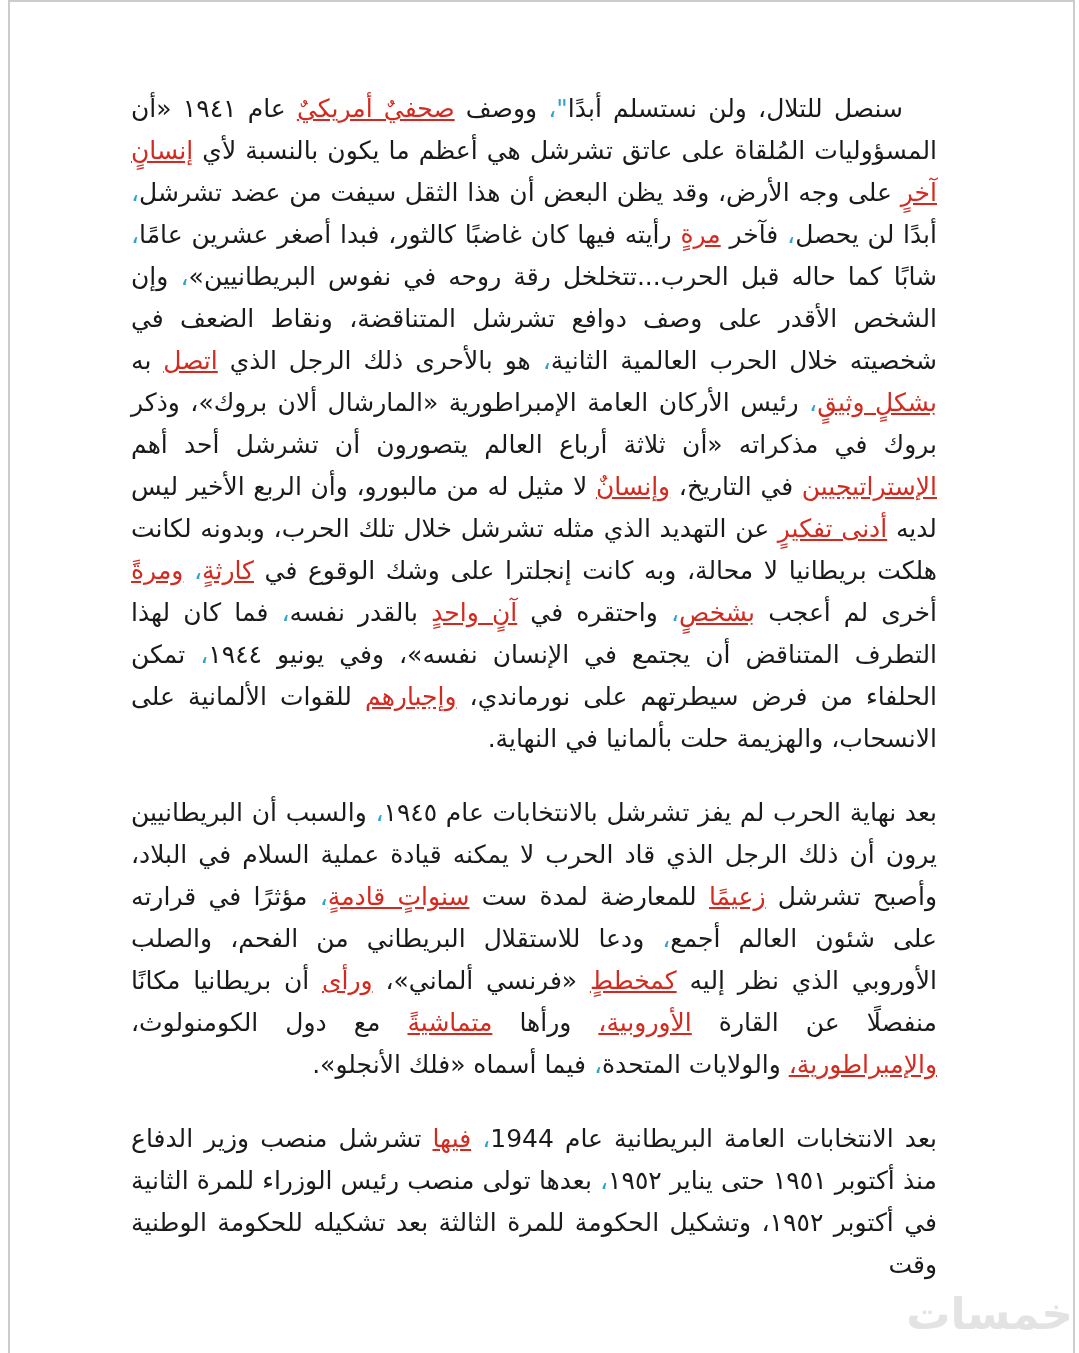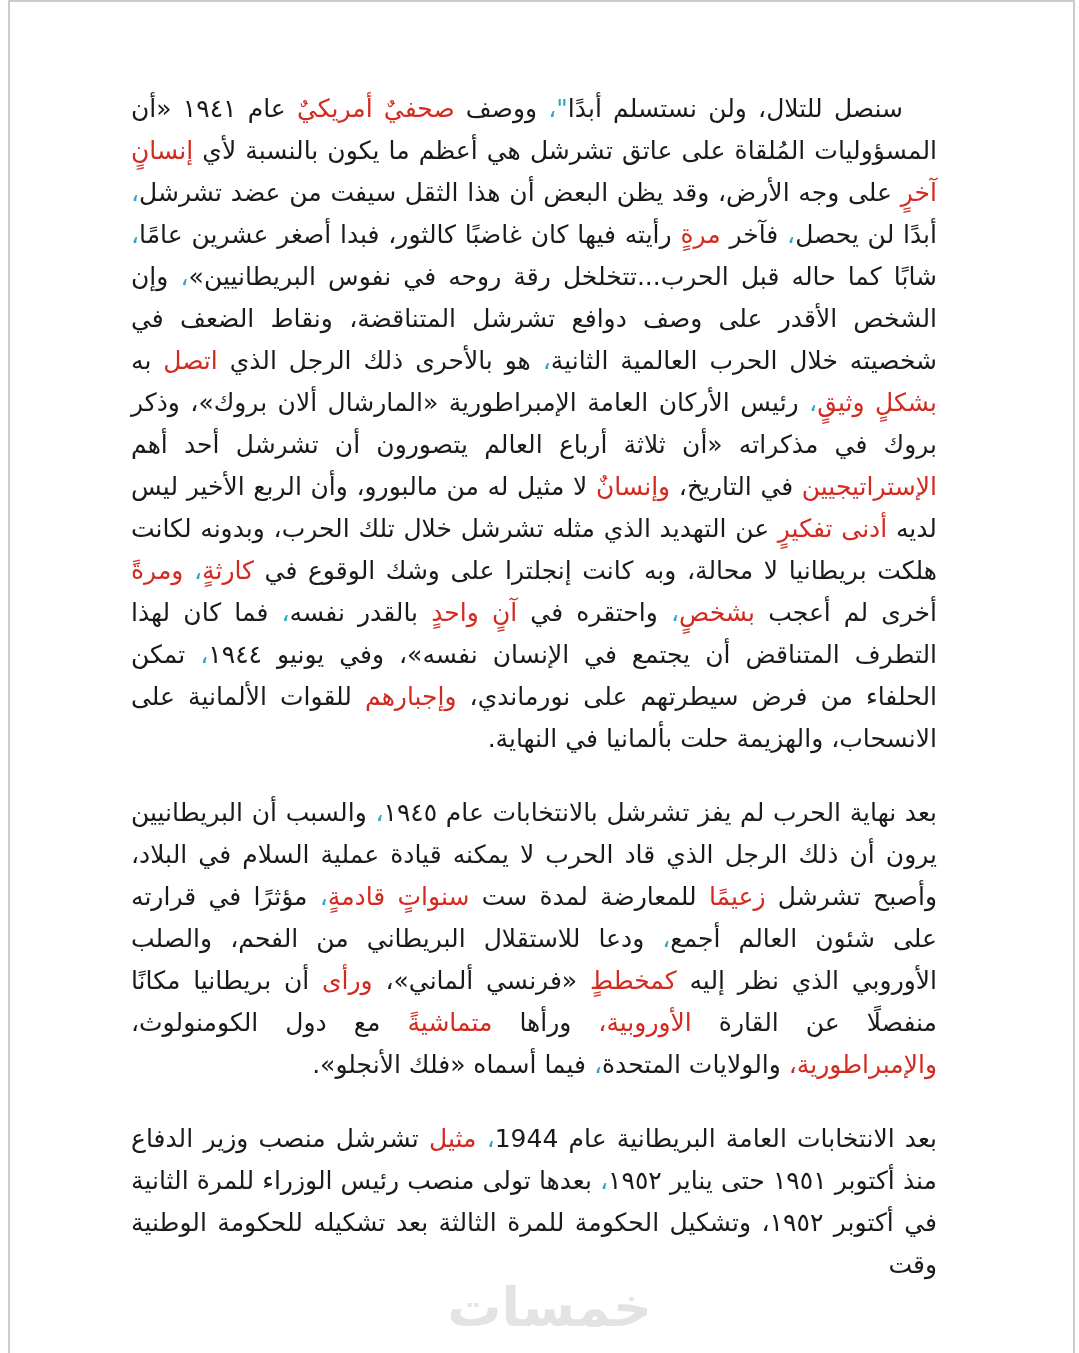--- a/index.html
+++ b/index.html
@@ -36,38 +36,38 @@
     font-size:25px;
     line-height:42px;
   }
   .doc-content p{
     margin:0 0 32px 0;
     padding:0;
   }
   .doc-content p.indent{
     text-indent:34px;
   }
-  .run-r{color:var(--c-red);}
+  .run-r{color:var(--c-red);text-decoration:underline;}
   .run-t{color:var(--c-teal);}
   .watermark{
     position:absolute;
     left:16px;right:0;
     bottom:18px;
-    text-align:center;
+    text-align:right;
     direction:rtl;
     color:var(--c-watermark);
-    font-size:54px;
+    font-size:44px;
     font-weight:bold;
     letter-spacing:1px;
     user-select:none;
   }
 </style>
 </head>
 <body>
 
 <div class="page-frame">
   <div class="doc-content">
       <p class="indent"><span>سنصل للتلال، ولن نستسلم أبدًا</span><span class="run-t">"،</span><span> ووصف </span><span class="run-r">صحفيٌ أمريكيٌ</span><span> عام ١٩٤١ «أن المسؤوليات المُلقاة على عاتق تشرشل هي أعظم ما يكون بالنسبة لأي </span><span class="run-r">إنسانٍ آخرٍ</span><span> على وجه الأرض، وقد يظن البعض أن هذا الثقل سيفت من عضد تشرشل</span><span class="run-t">،</span><span> أبدًا لن يحصل</span><span class="run-t">،</span><span> فآخر </span><span class="run-r">مرةٍ</span><span> رأيته فيها كان غاضبًا كالثور، فبدا أصغر عشرين عامًا</span><span class="run-t">،</span><span> شابًا كما حاله قبل الحرب...تتخلخل رقة روحه في نفوس البريطانيين»</span><span class="run-t">،</span><span> وإن الشخص الأقدر على وصف دوافع تشرشل المتناقضة، ونقاط الضعف في شخصيته خلال الحرب العالمية الثانية</span><span class="run-t">،</span><span> هو بالأحرى ذلك الرجل الذي </span><span class="run-r">اتصل</span><span> به </span><span class="run-r">بشكلٍ وثيقٍ</span><span class="run-t">،</span><span> رئيس الأركان العامة الإمبراطورية «المارشال ألان بروك»، وذكر بروك في مذكراته «أن ثلاثة أرباع العالم يتصورون أن تشرشل أحد أهم </span><span class="run-r">الإستراتيجيين</span><span> في التاريخ، </span><span class="run-r">وإنسانٌ</span><span> لا مثيل له من مالبورو، وأن الربع الأخير ليس لديه </span><span class="run-r">أدنى تفكيرٍ</span><span> عن التهديد الذي مثله تشرشل خلال تلك الحرب، وبدونه لكانت هلكت بريطانيا لا محالة، وبه كانت إنجلترا على وشك الوقوع في </span><span class="run-r">كارثةٍ</span><span class="run-t">،</span><span> </span><span class="run-r">ومرةً</span><span> أخرى لم أعجب </span><span class="run-r">بشخصٍ</span><span class="run-t">،</span><span> واحتقره في </span><span class="run-r">آنٍ واحدٍ</span><span> بالقدر نفسه</span><span class="run-t">،</span><span> فما كان لهذا التطرف المتناقض أن يجتمع في الإنسان نفسه»، وفي يونيو ١٩٤٤</span><span class="run-t">،</span><span> تمكن الحلفاء من فرض سيطرتهم على نورماندي، </span><span class="run-r">وإجبارهم</span><span> للقوات الألمانية على الانسحاب، والهزيمة حلت بألمانيا في النهاية.</span></p>
       <p><span>بعد نهاية الحرب لم يفز تشرشل بالانتخابات عام ١٩٤٥</span><span class="run-t">،</span><span> والسبب أن البريطانيين يرون أن ذلك الرجل الذي قاد الحرب لا يمكنه قيادة عملية السلام في البلاد، وأصبح تشرشل </span><span class="run-r">زعيمًا</span><span> للمعارضة لمدة ست </span><span class="run-r">سنواتٍ قادمةٍ</span><span class="run-t">،</span><span> مؤثرًا في قرارته على شئون العالم أجمع</span><span class="run-t">،</span><span> ودعا للاستقلال البريطاني من الفحم، والصلب الأوروبي الذي نظر إليه </span><span class="run-r">كمخططٍ</span><span> «فرنسي ألماني»، </span><span class="run-r">ورأى</span><span> أن بريطانيا مكانًا منفصلًا عن القارة </span><span class="run-r">الأوروبية،</span><span> ورأها </span><span class="run-r">متماشيةً</span><span> مع دول الكومنولوث، </span><span class="run-r">والإمبراطورية،</span><span> والولايات المتحدة</span><span class="run-t">،</span><span> فيما أسماه «فلك الأنجلو».</span></p>
-      <p><span>بعد الانتخابات العامة البريطانية عام 1944</span><span class="run-t">،</span><span> </span><span class="run-r">مثيل</span><span> تشرشل منصب وزير الدفاع منذ أكتوبر ١٩٥١ حتى يناير ١٩٥٢</span><span class="run-t">،</span><span> بعدها تولى منصب رئيس الوزراء للمرة الثانية في أكتوبر ١٩٥٢، وتشكيل الحكومة للمرة الثالثة بعد تشكيله للحكومة الوطنية وقت</span></p>
+      <p><span>بعد الانتخابات العامة البريطانية عام 1944</span><span class="run-t">،</span><span> </span><span class="run-r">فيها</span><span> تشرشل منصب وزير الدفاع منذ أكتوبر ١٩٥١ حتى يناير ١٩٥٢</span><span class="run-t">،</span><span> بعدها تولى منصب رئيس الوزراء للمرة الثانية في أكتوبر ١٩٥٢، وتشكيل الحكومة للمرة الثالثة بعد تشكيله للحكومة الوطنية وقت</span></p>
     </div>
   <div class="watermark">خمسات</div>
 </div>
 
 </body></html>

